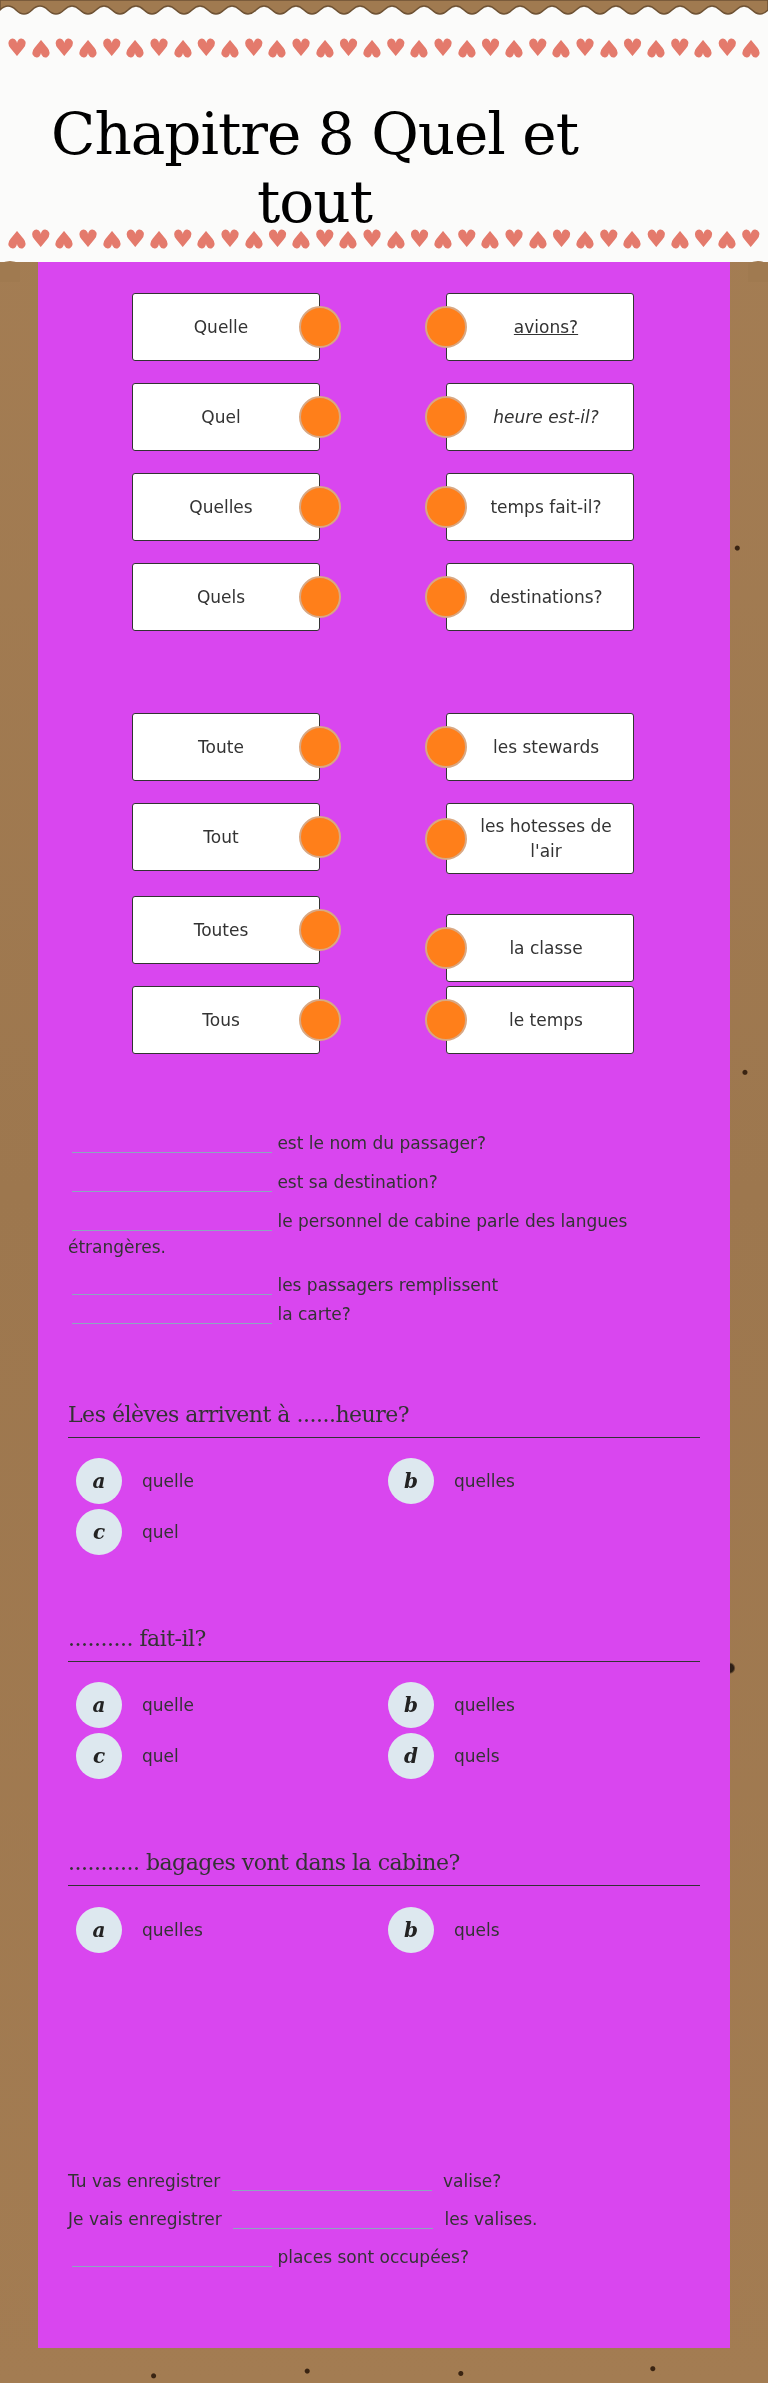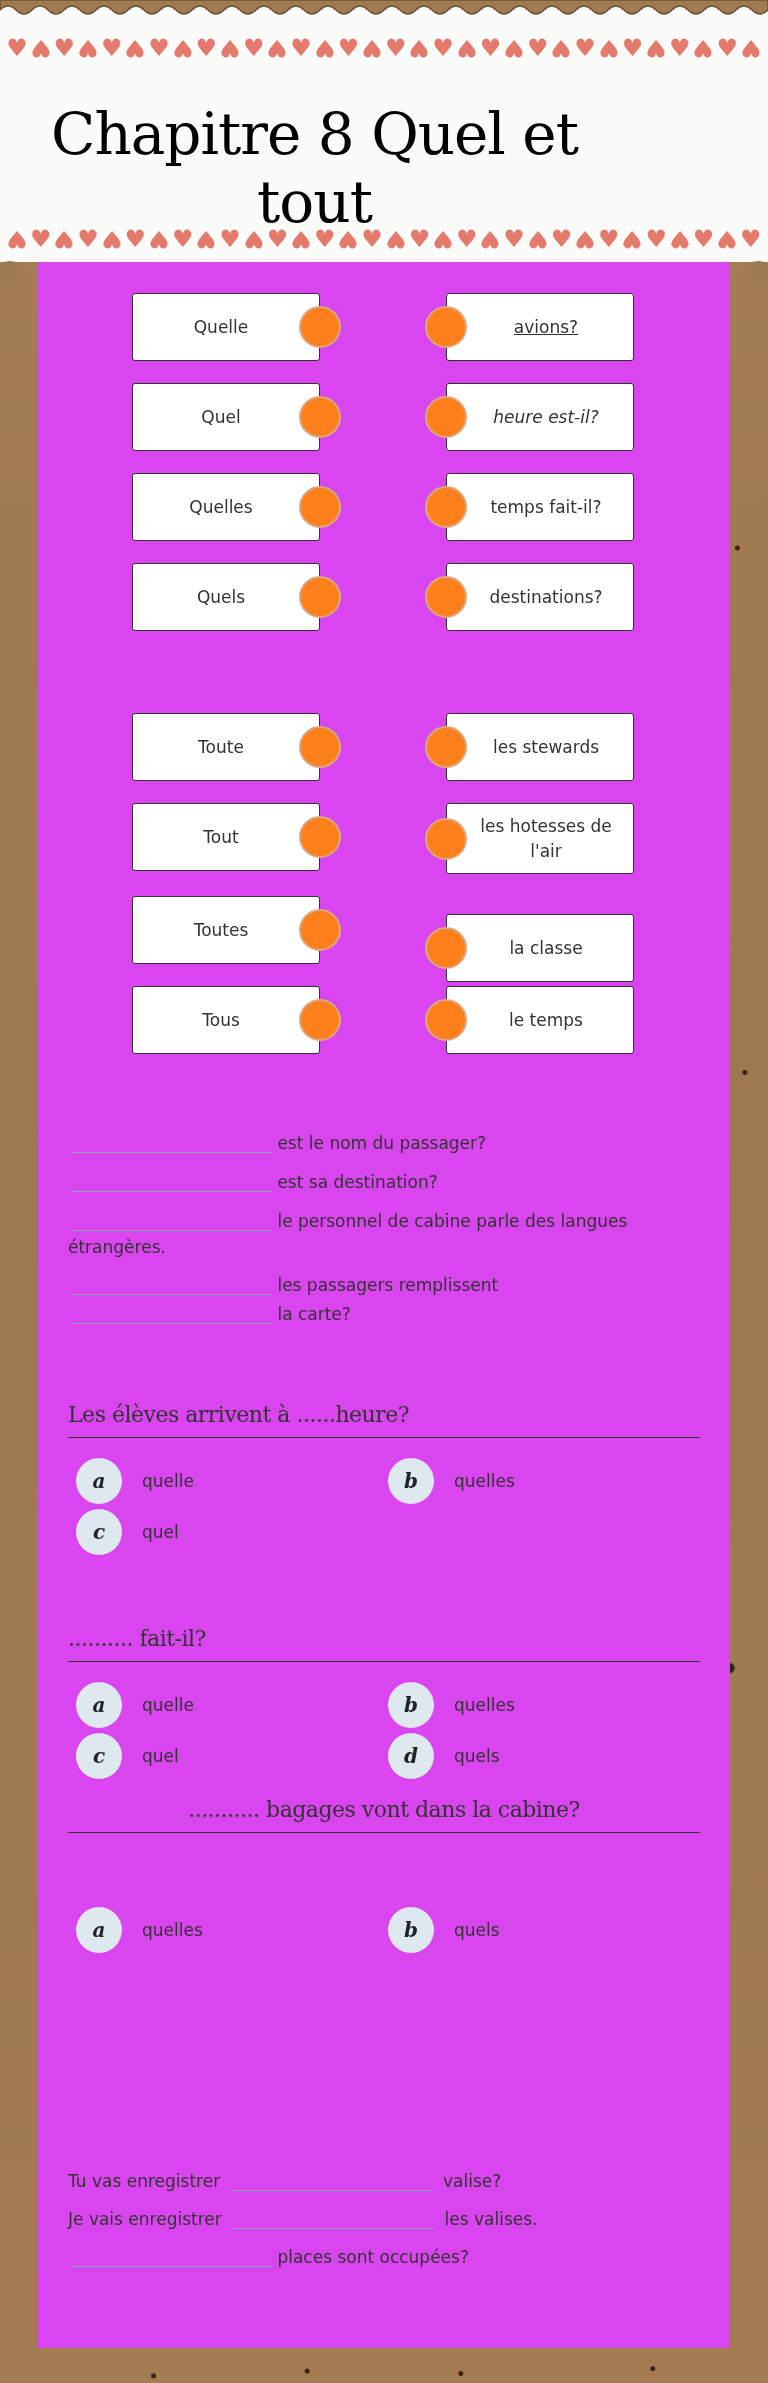--- a/index.html
+++ b/index.html
@@ -352,21 +352,21 @@
   </div>
   <div class="option" style="left:38px; top:1471px;">
     <span class="bubble">c</span>
     <span>quel</span>
   </div>
   <div class="option" style="left:350px; top:1471px;">
     <span class="bubble">d</span>
     <span>quels</span>
   </div>
 
-  <div class="q-title" style="top:1535px;text-align:center;">........... bagages vont dans la cabine?</div>
+  <div class="q-title" style="top:1588px;">........... bagages vont dans la cabine?</div>
   <div class="option" style="left:38px; top:1645px;">
     <span class="bubble">a</span>
     <span>quelles</span>
   </div>
   <div class="option" style="left:350px; top:1645px;">
     <span class="bubble">b</span>
     <span>quels</span>
   </div>
 
   <div class="fill-line" style="left:30px; top:1906px;">

